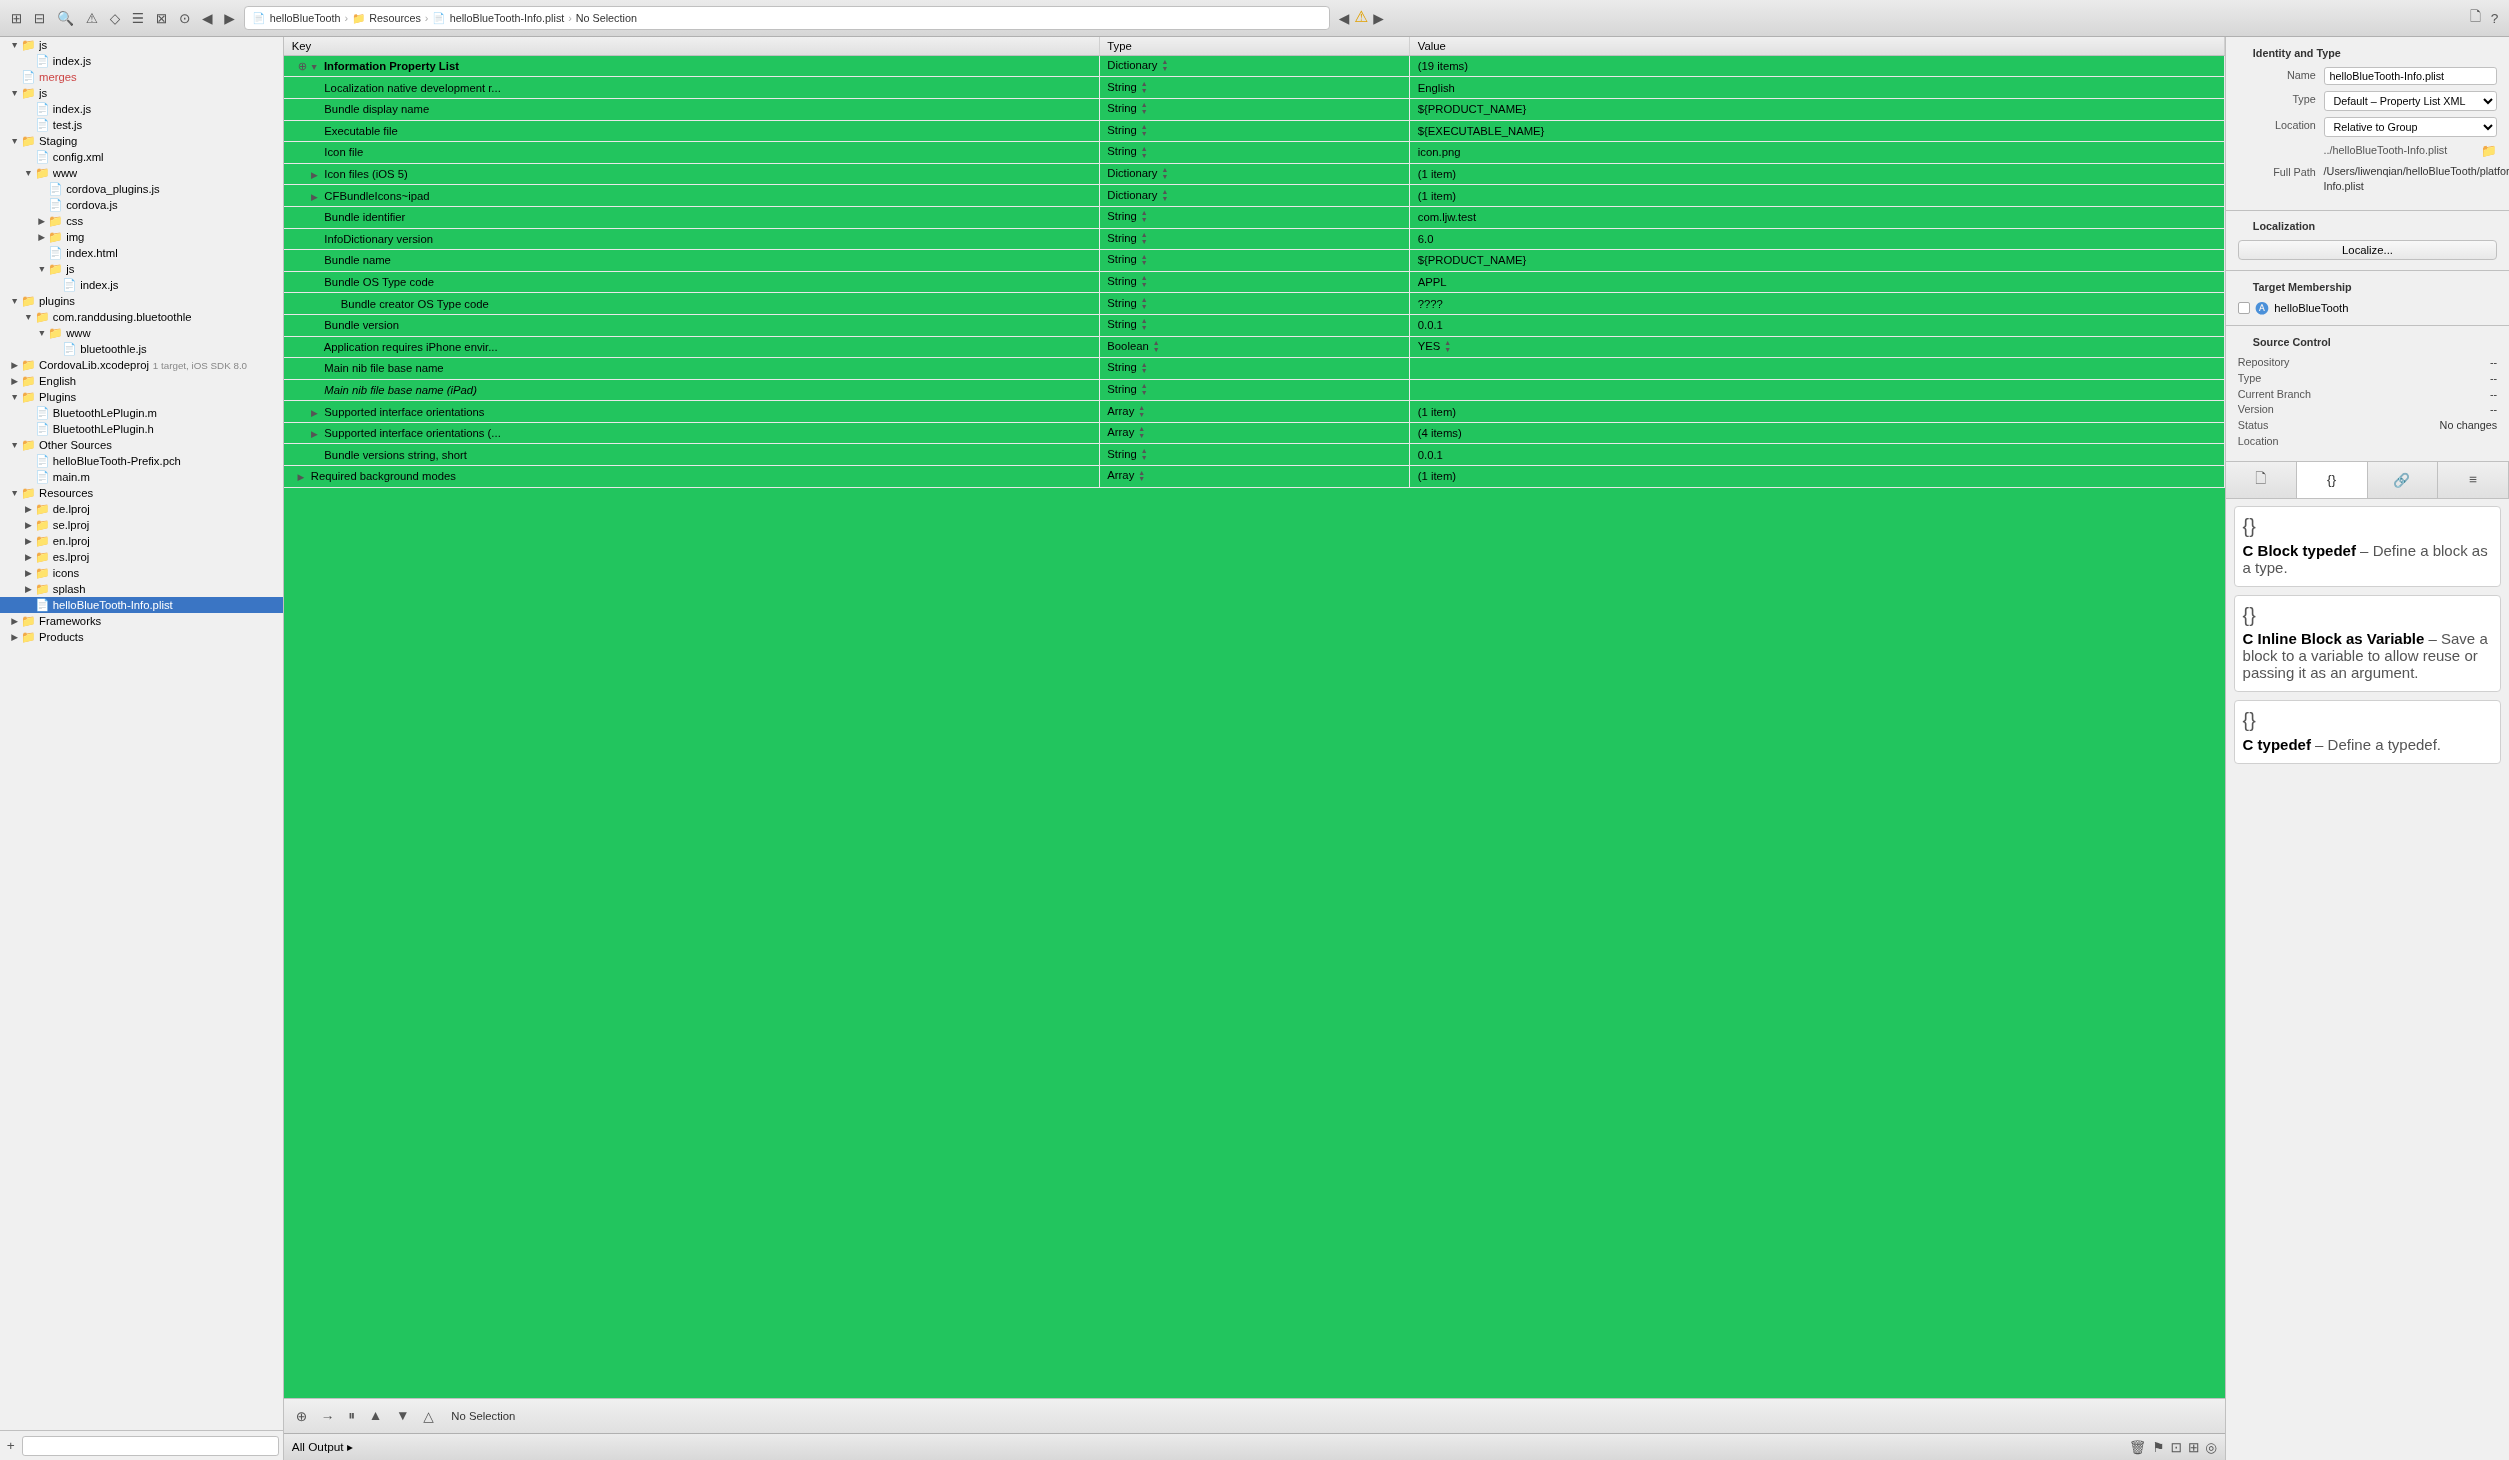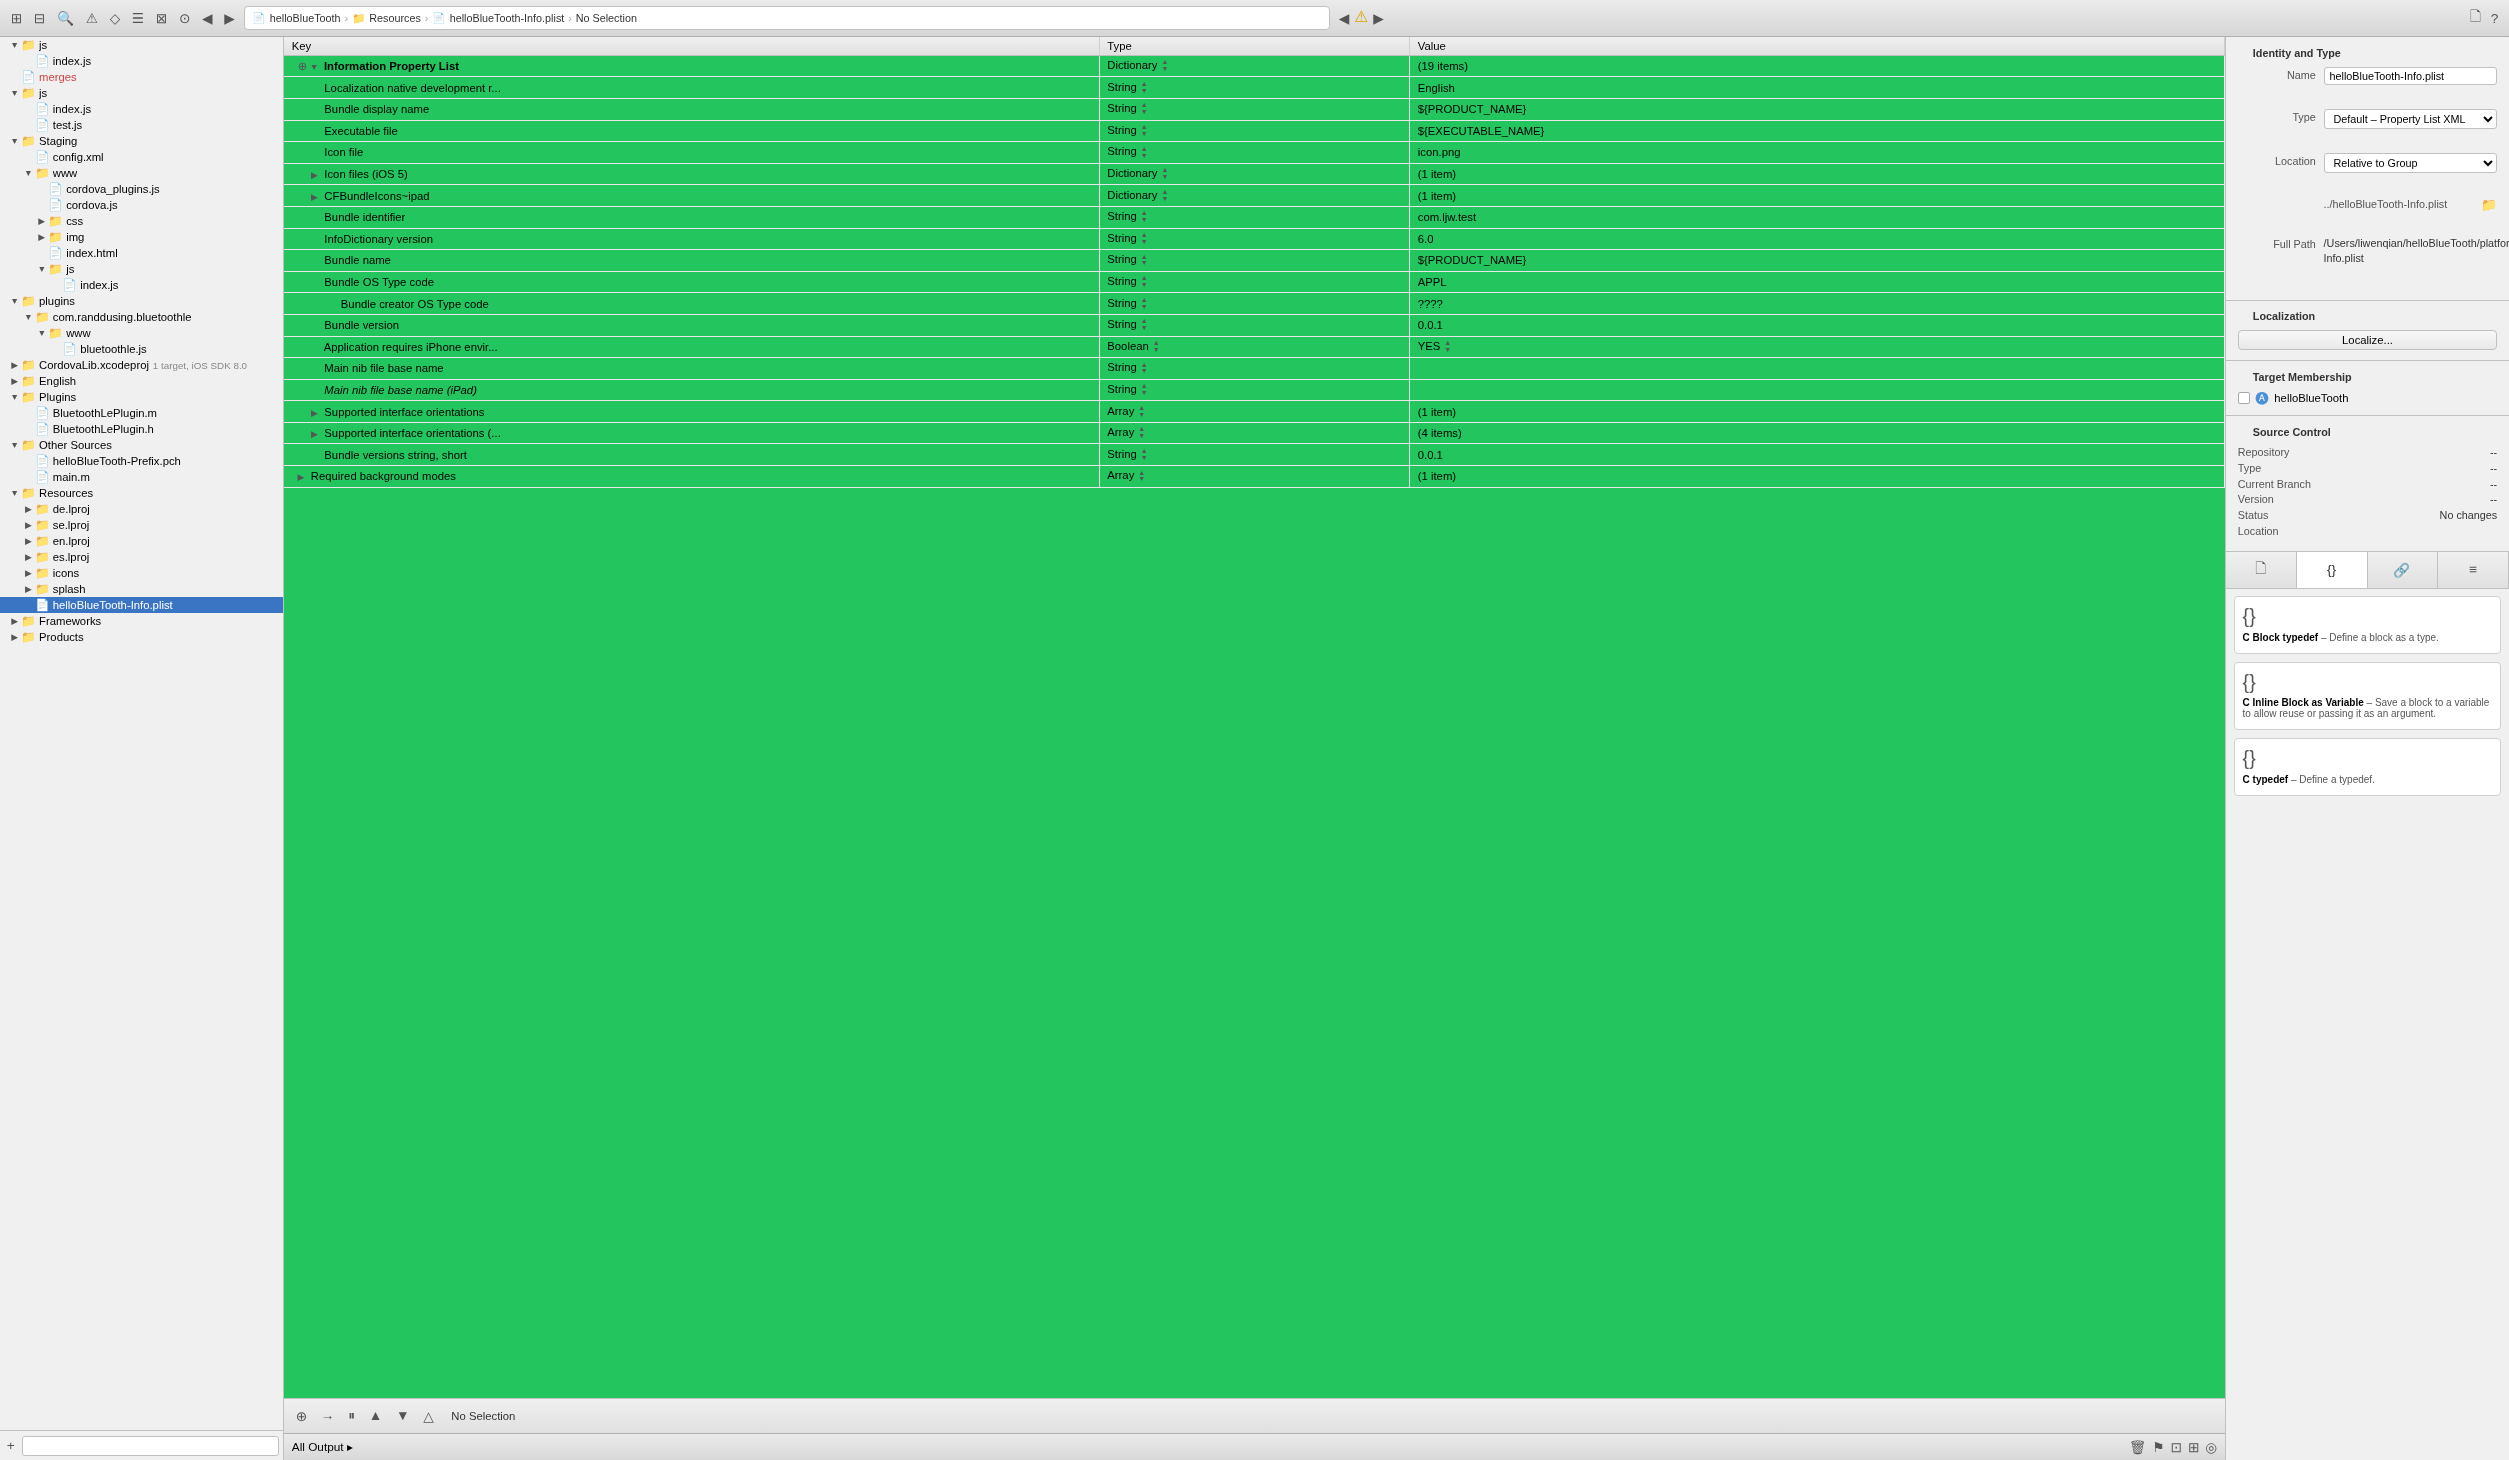--- a/index.html
+++ b/index.html
@@ -71,42 +71,42 @@
     .bottom-icons { display: flex; gap: 5.9px; }
     .bottom-icons button { background: none; border: none; cursor: pointer; font-size: 13.7px; color: #555; }
 
     
     .right-panel {
       width: 284px; background: #f0f0f0; border-left: 1px solid #c0c0c0;
       display: flex; flex-direction: column; overflow-y: auto; font-size: 11.3px;
     }
     .right-section { border-bottom: 1px solid #c0c0c0; padding: 9.8px 11.8px; }
     .right-section-title { font-size: 10.8px; font-weight: 600; color: #333; margin-bottom: 7.8px; margin-left: 15px; }
-    .right-field { display: flex; align-items: flex-start; margin-bottom: 24px; }
+    .right-field { display: flex; align-items: flex-start; margin-bottom: 6px; }
     .right-field-label { width: 78px; text-align: right; color: #555; margin-right: 7.8px; font-size: 10.8px; flex-shrink: 0; padding-top: 2px; }
     .right-input { width: 100%; border: 1px solid #c0c0c0; border-radius: 2.9px; padding: 2px 4.9px; font-size: 10.8px; background: white; }
     .right-select { width: 100%; border: 1px solid #c0c0c0; border-radius: 2.9px; padding: 2px 4.9px; font-size: 10.8px; background: white; }
     .right-path { font-size: 10.8px; color: #333; line-height: 1.4; }
     .right-path-gray { font-size: 10.8px; color: #555; }
     .localize-btn { width: 100%; padding: 2.9px; border: 1px solid #c0c0c0; border-radius: 3.9px; background: linear-gradient(to bottom, #f8f8f8, #e8e8e8); cursor: pointer; font-size: 11.3px; }
     .target-row { display: flex; align-items: center; gap: 5.9px; margin-top: 3.9px; }
     .checkbox { width: 11.8px; height: 11.8px; border: 1px solid #aaa; background: white; border-radius: 2px; }
     .app-icon { color: #4a90d9; font-size: 12.7px; }
     .sc-row { display: flex; justify-content: space-between; margin-bottom: 3.9px; }
     .sc-label { color: #555; font-size: 10.8px; }
     .sc-value { color: #333; font-size: 10.8px; }
 
     
     .right-panel-tabs { display: flex; border-bottom: 1px solid #c0c0c0; background: linear-gradient(to bottom, #f0f0f0, #e0e0e0); }
     .right-tab-btn { flex: 1; padding: 5.9px 0; background: none; border: none; border-right: 1px solid #c0c0c0; cursor: pointer; font-size: 13.7px; color: #555; }
     .right-tab-btn.active { background: white; color: #333; }
 
     .snippet-item { border: 1px solid #d0d0d0; border-radius: 3.9px; padding: 7.8px; margin: 7.8px; background: white; }
     .snippet-icon { font-size: 19.6px; color: #555; margin-bottom: 3.9px; }
-    .snippet-title { font-size: 10px; font-weight: 600; margin-bottom: 2px; }
+    .snippet-title { font-size: 15px; font-weight: 600; margin-bottom: 2px; }
     .snippet-title em { font-style: normal; font-weight: 400; color: #555; }
 
     
     ::-webkit-scrollbar { width: 7.8px; height: 7.8px; }
     ::-webkit-scrollbar-track { background: #f0f0f0; }
     ::-webkit-scrollbar-thumb { background: #c0c0c0; border-radius: 3.9px; }
   </style>
 </head>
 <body>
 

